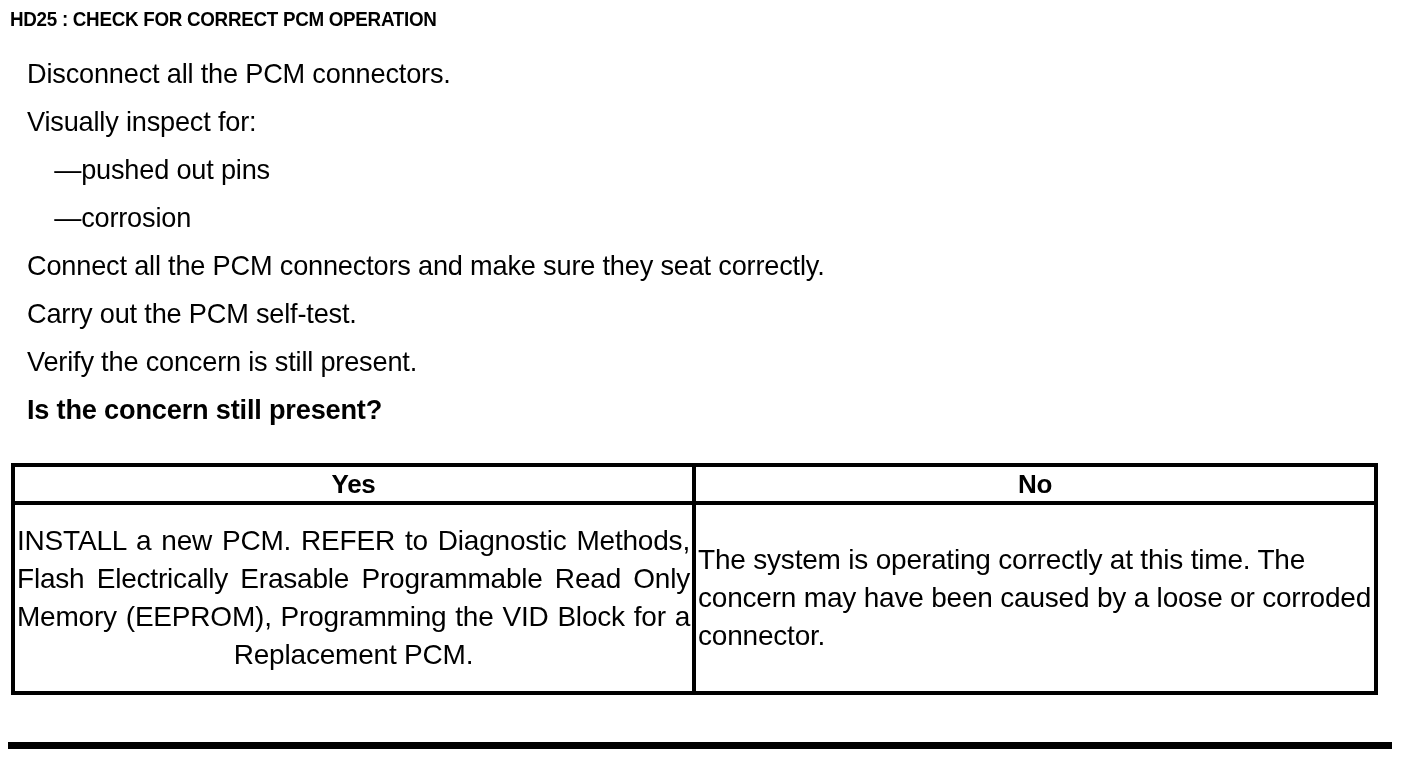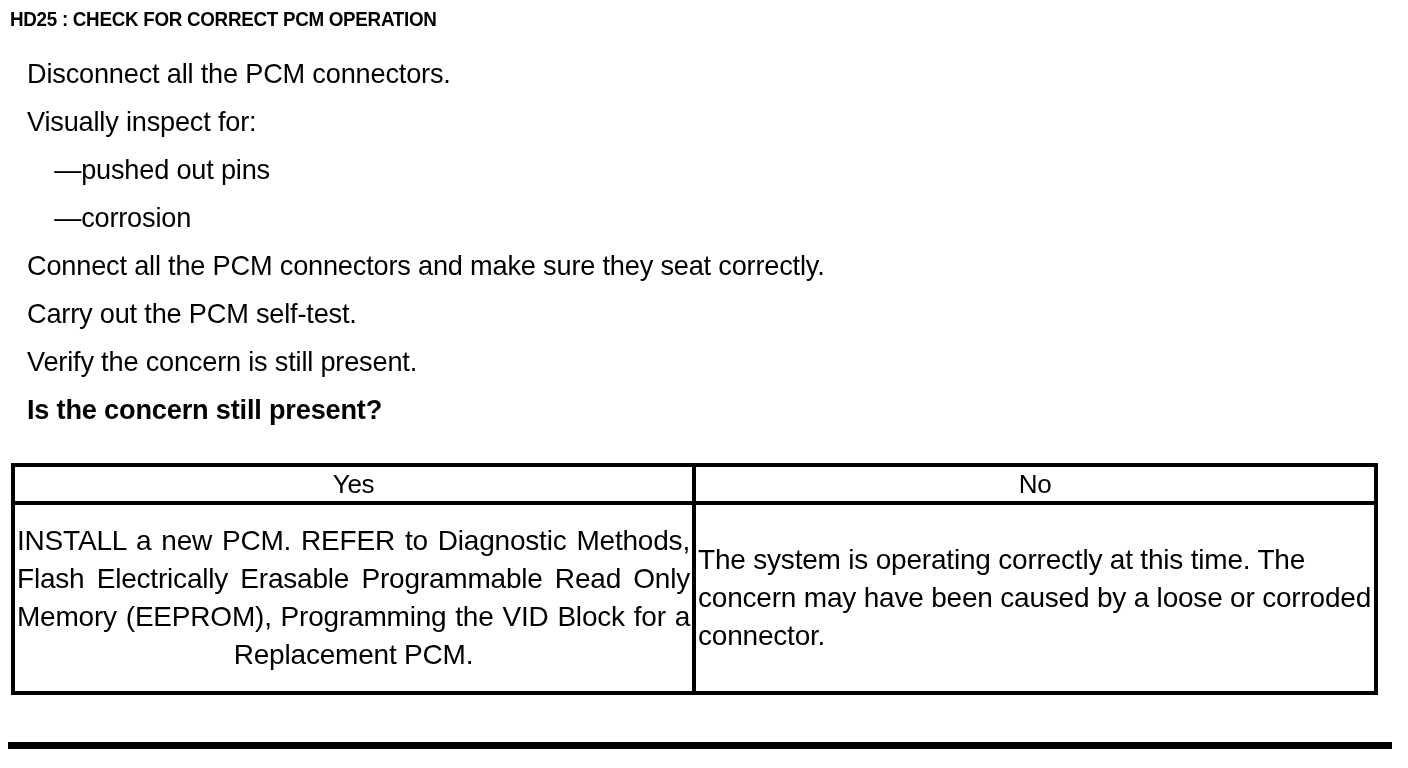--- a/index.html
+++ b/index.html
@@ -73,21 +73,21 @@
   }
   .decision-table th,
   .decision-table td {
     border: 4px solid #000000;
     padding: 0;
     vertical-align: middle;
   }
   .decision-table th {
     height: 34px;
     font-size: 26px;
-    font-weight: normal;
+    font-weight: bold;
     letter-spacing: -0.3px;
   }
   .decision-table td {
     height: 186px;
   }
   .col-yes { width: 681px; }
   .col-no  { width: 682px; }
 
   .cell-text {
     font-size: 28px;

